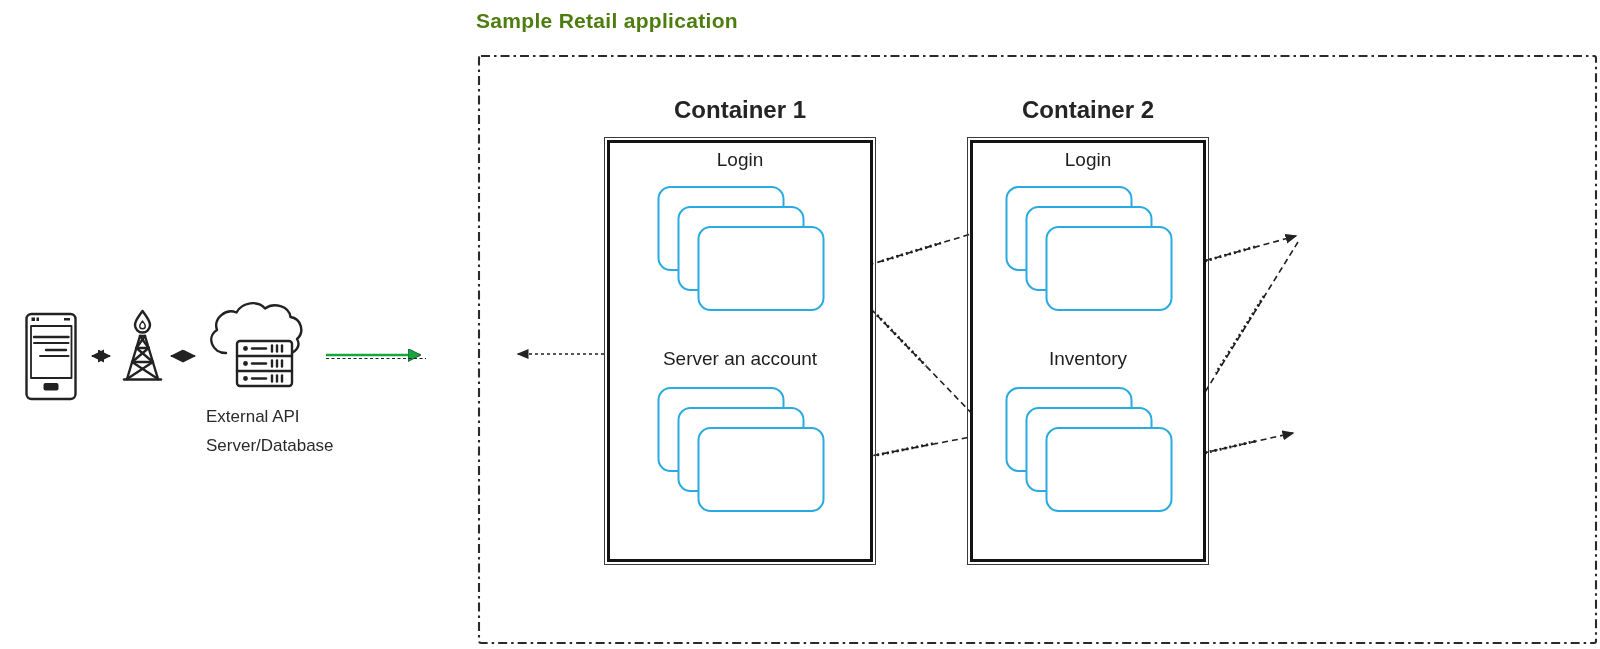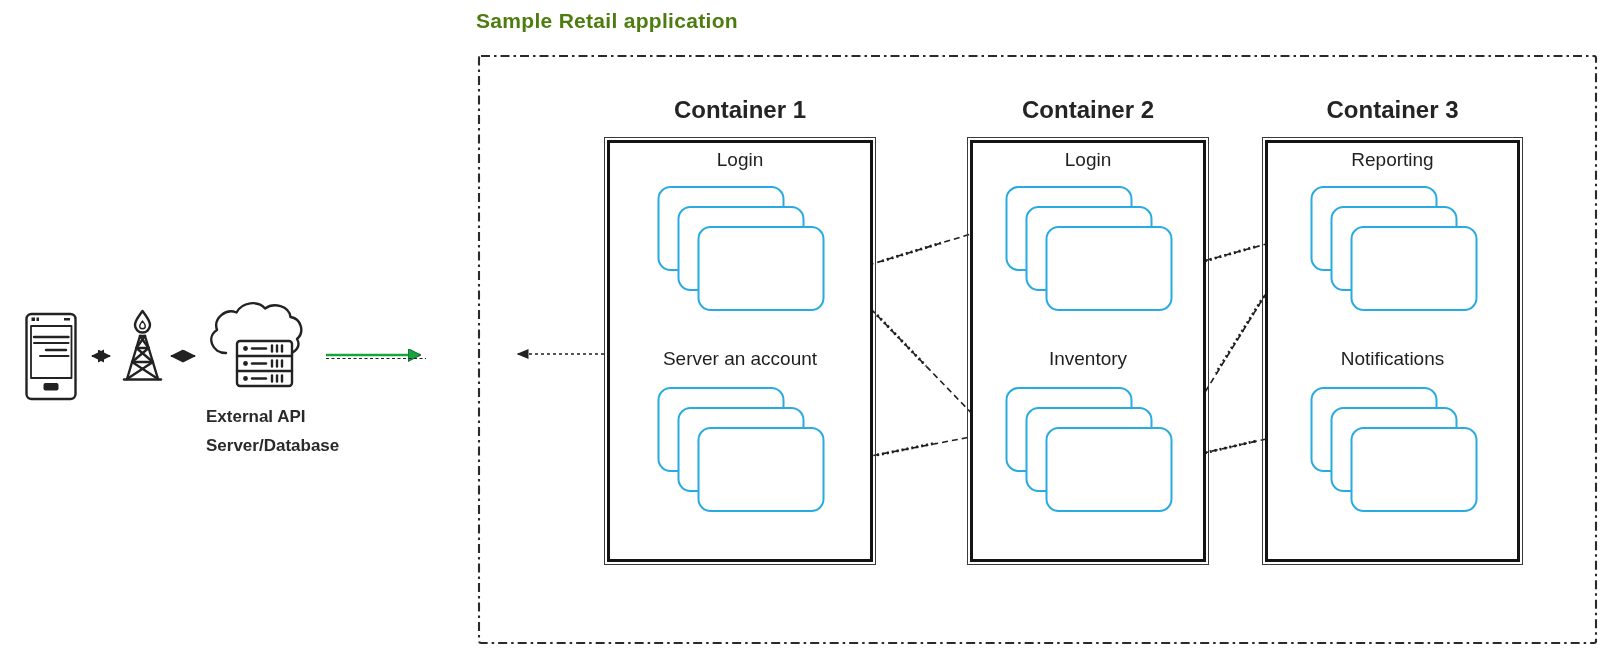--- a/index.html
+++ b/index.html
@@ -21,21 +21,21 @@
   .art .greensub{stroke:var(--ink);stroke-width:1.1;stroke-dasharray:3 2.5;fill:none;}
   .art .boundary{stroke:#2a2a2a;stroke-width:2.1;stroke-dasharray:9 4 2.5 4;fill:none;}
   .art .ico{stroke:#222;stroke-width:2.4;fill:none;stroke-linecap:round;stroke-linejoin:round;}
   .art .ico-fill{fill:#222;stroke:none;}
   .art .ico-white{fill:#fff;}
   #mk path,#mkBig path{fill:#222;}
   #mkGreen path{fill:var(--green);stroke:#143;stroke-width:0.8;}
 
   .page-title{position:absolute;left:476px;top:9px;font-size:21px;font-weight:600;
               letter-spacing:0.3px;color:#4d7c0f;}
-  .ext-label{position:absolute;left:206px;top:402px;font-size:17px;font-weight:700;
+  .ext-label{position:absolute;left:206px;top:402px;font-size:17px;font-weight:400;
              line-height:29px;color:#2a2a2a;}
 
   .cgroup{position:absolute;top:96px;}
   .ctitle{text-align:center;font-size:24px;font-weight:700;color:#242424;height:27px;}
   .cbox{position:relative;margin-top:17px;height:416px;background:#fff;
         border:3px solid #141414;outline:1px solid #3a3a3a;outline-offset:2px;padding-left:8px;}
   .svc-label{position:absolute;left:0;right:0;text-align:center;font-size:19px;
              font-weight:400;color:#1f1f1f;}
   .stack{position:absolute;left:50%;transform:translateX(-50%);width:165px;height:123px;}
   .card{position:absolute;width:123px;height:81px;border:2px solid var(--card-stroke);
@@ -184,31 +184,14 @@
       </div>
       <div class="svc-label" style="top:205px;">Inventory</div>
       <div class="stack" style="top:244px;">
         <div class="card c1"></div>
         <div class="card c2"></div>
         <div class="card c3"></div>
       </div>
     </div>
   </div>
 
-  <div class="cgroup" style="left:1265px;width:255px;">
-    <div class="ctitle">Container 3</div>
-    <div class="cbox">
-      <div class="svc-label" style="top:6px;">Reporting</div>
-      <div class="stack" style="top:43px;">
-        <div class="card c1"></div>
-        <div class="card c2"></div>
-        <div class="card c3"></div>
-      </div>
-      <div class="svc-label" style="top:205px;">Notifications</div>
-      <div class="stack" style="top:244px;">
-        <div class="card c1"></div>
-        <div class="card c2"></div>
-        <div class="card c3"></div>
-      </div>
-    </div>
-  </div>
 
 </div>
 
 </body></html>

